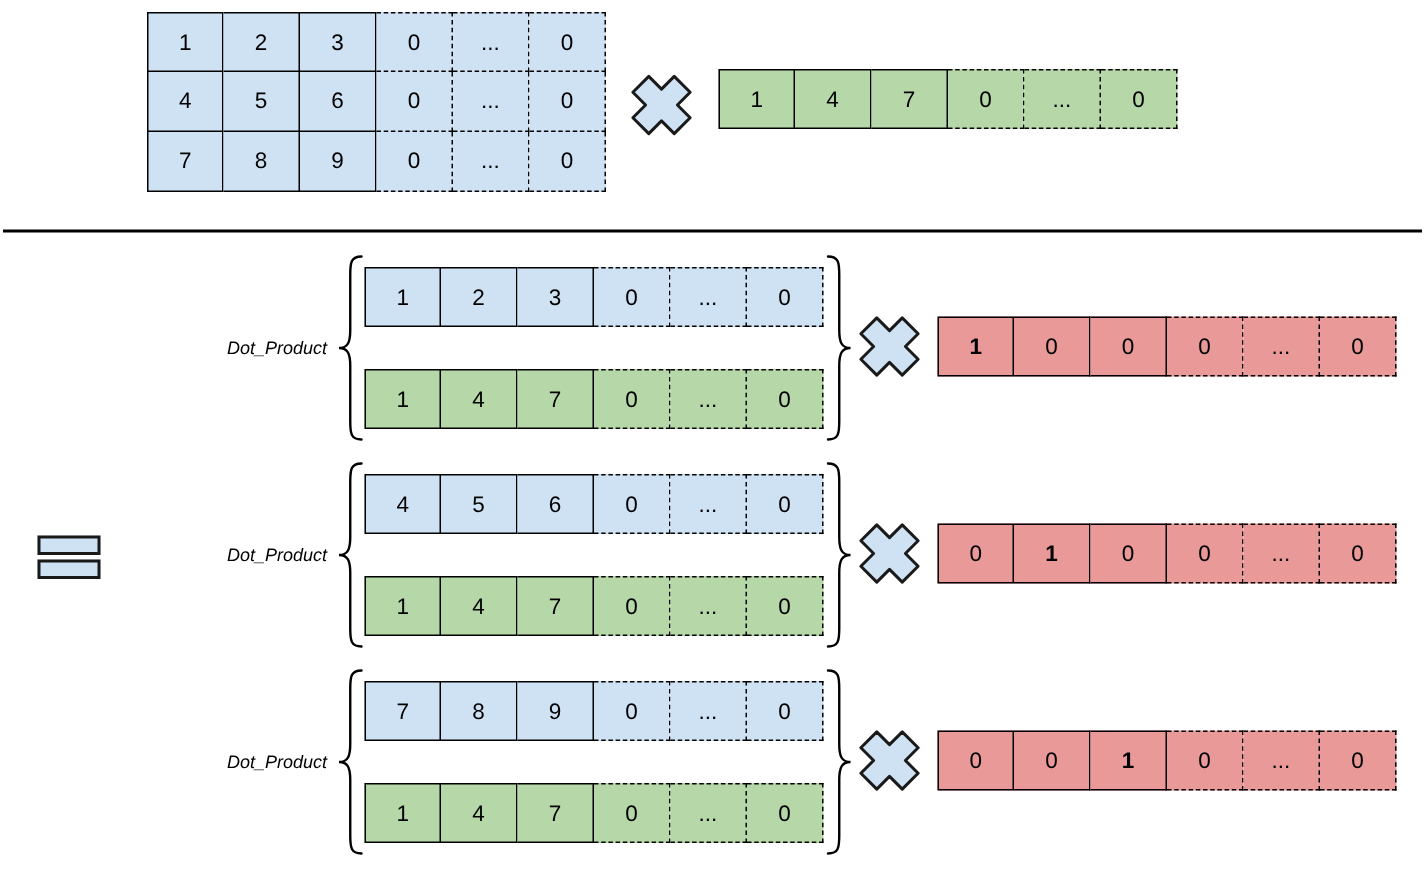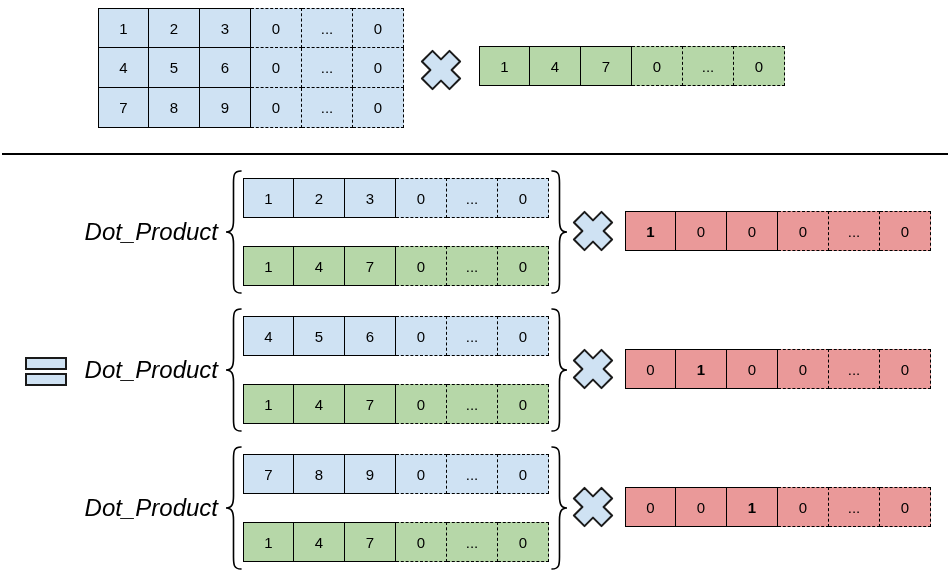--- a/index.html
+++ b/index.html
@@ -18,21 +18,21 @@
   
   .vc{border-top:1px solid #000;border-bottom:1px solid #000;border-right:1px solid #000;}
   .vc.l{border-left:1px solid #000;}
   .vc.d{border-top-style:dashed;border-bottom-style:dashed;border-right-style:dashed;}
   .green .vc{background:#b6d7a8;}
   .red .vc{background:#ea9999;}
   .vc.bold{font-weight:bold;}
   
   .block{left:0;width:950px;height:128px;}
   .dp-label{position:absolute;left:0;top:0;width:218px;height:128px;display:flex;
-            align-items:center;justify-content:flex-end;font-style:italic;font-size:24px;}
+            align-items:center;justify-content:flex-end;font-style:italic;font-size:12px;}
   
   .eq-bar{width:42px;height:13px;background:#cfe2f3;border:2px solid #1a1a1a;box-sizing:border-box;}
   .eq-bar + .eq-bar{margin-top:3px;}
   .divider{left:2px;top:153px;width:946px;height:0;border-top:2px solid #000;}
 </style>
 </head>
 <body>
 
 <div id="canvas">
 

